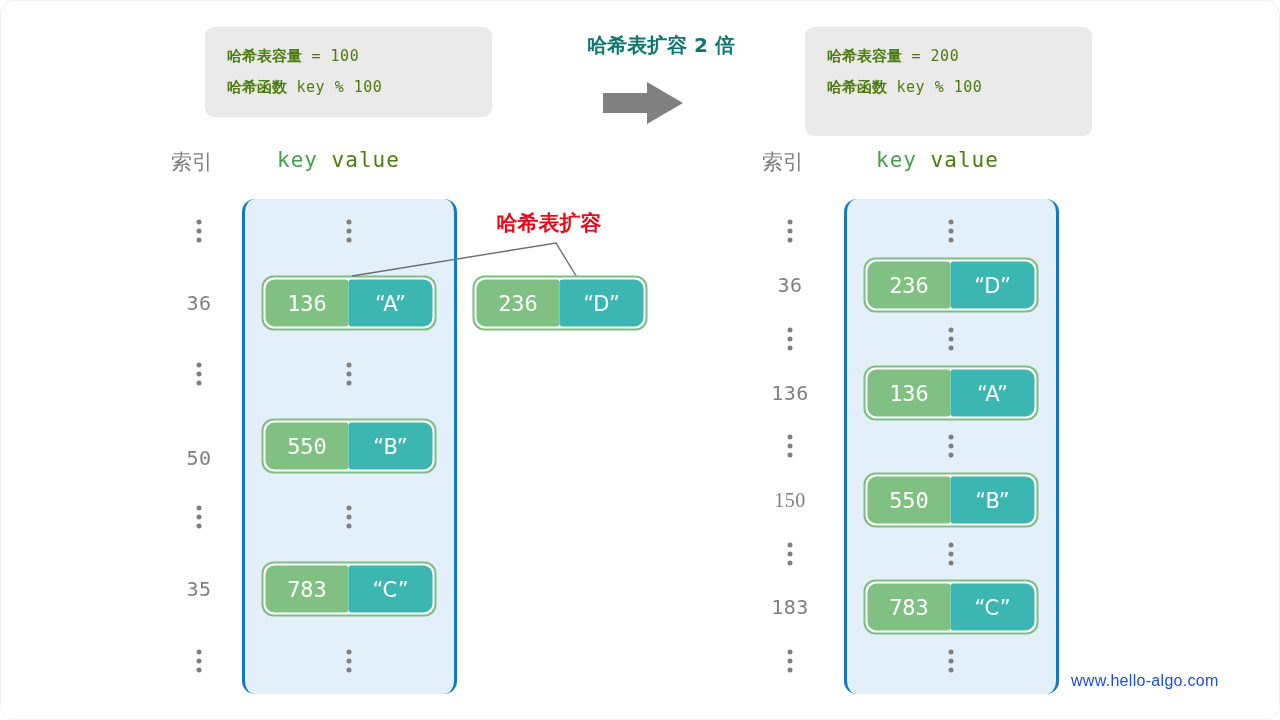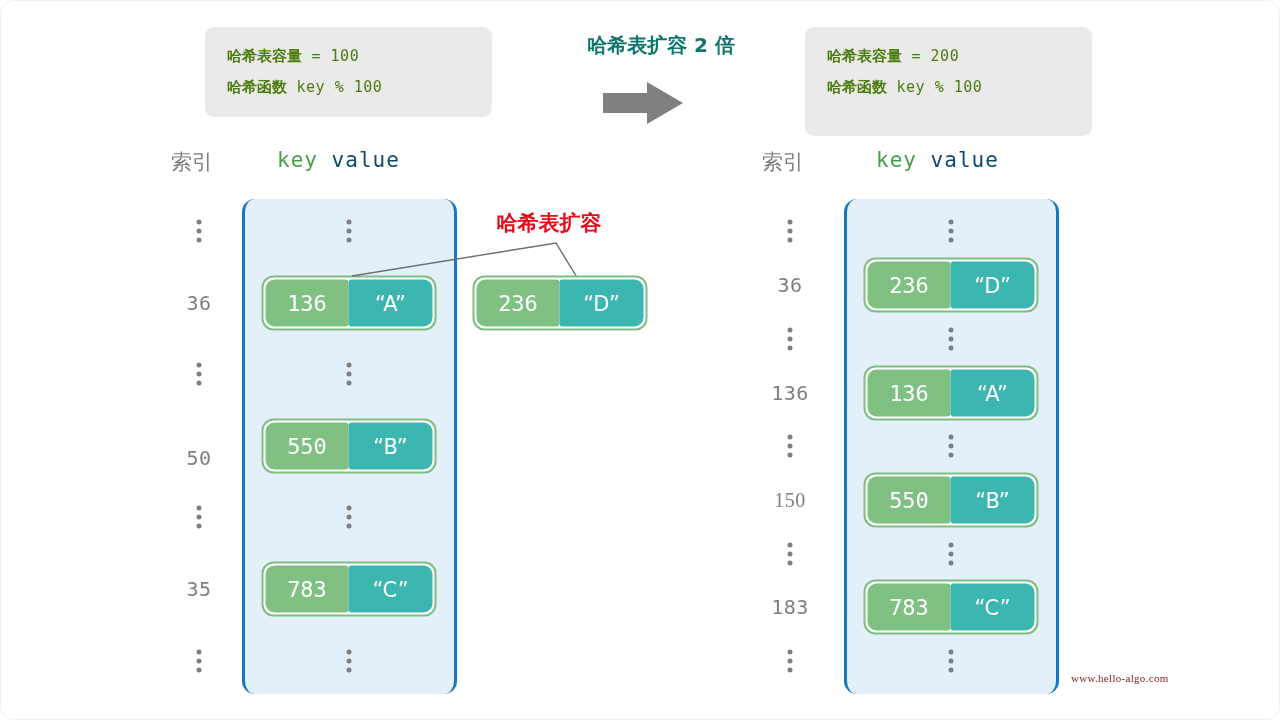--- a/index.html
+++ b/index.html
@@ -72,21 +72,21 @@
   }
   .head-index {
     color: #7f7f7f;
     font-weight: 400;
   }
   .head-kv {
     font-family: "DejaVu Sans Mono", "Liberation Mono", monospace;
     letter-spacing: 1px;
   }
   .head-key { color: #45a049; }
-  .head-value { color: #0c4a6e; }
+  .head-value { color: #4d7c0f; }
 
   
   .bucket {
     position: absolute;
     background: #e3eff9;
     border-left: 3px solid #1678c2;
     border-right: 3px solid #1678c2;
     border-radius: 13px;
     box-sizing: border-box;
   }
@@ -165,23 +165,23 @@
     position: absolute;
     left: 0;
     top: 0;
     width: 1280px;
     height: 720px;
     pointer-events: none;
   }
 
   .watermark {
     position: absolute;
-    color: #7f1d1d;
-    font-size: 11px;
-    font-family: Liberation Serif, serif;
+    color: #1d4ed8;
+    font-size: 16px;
+    font-family: Liberation Sans, sans-serif;
     white-space: pre;
     letter-spacing: 0.3px;
   }
 </style>
 </head>
 <body>
 
 <div id="canvas">
   <div class="frame-edge"></div>
 

